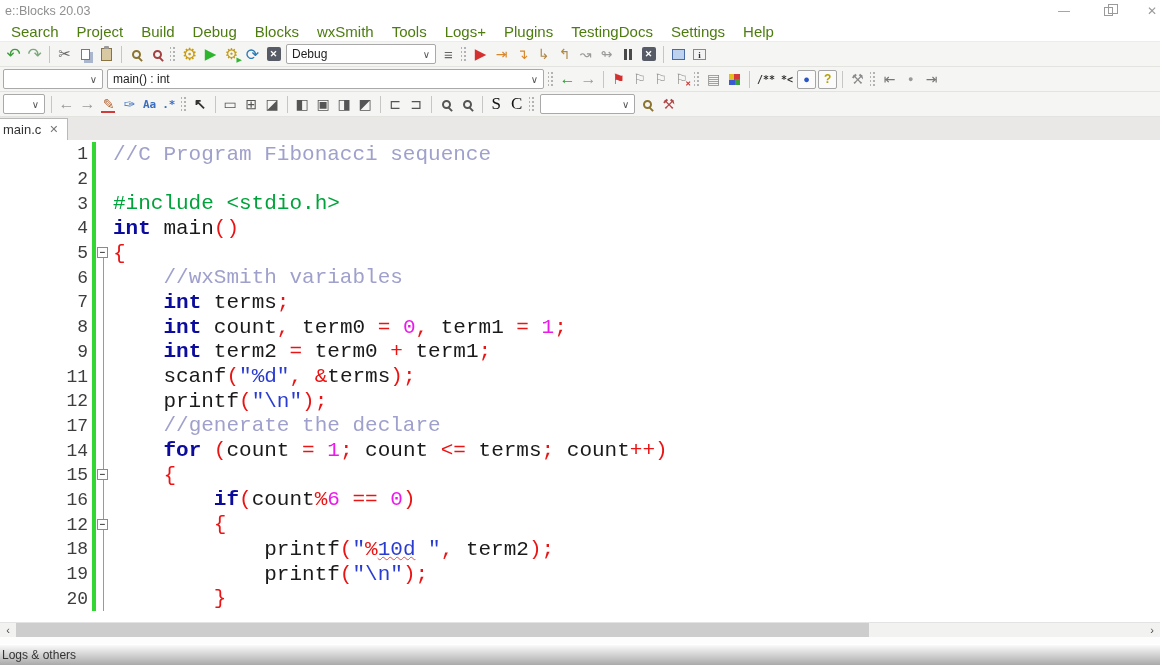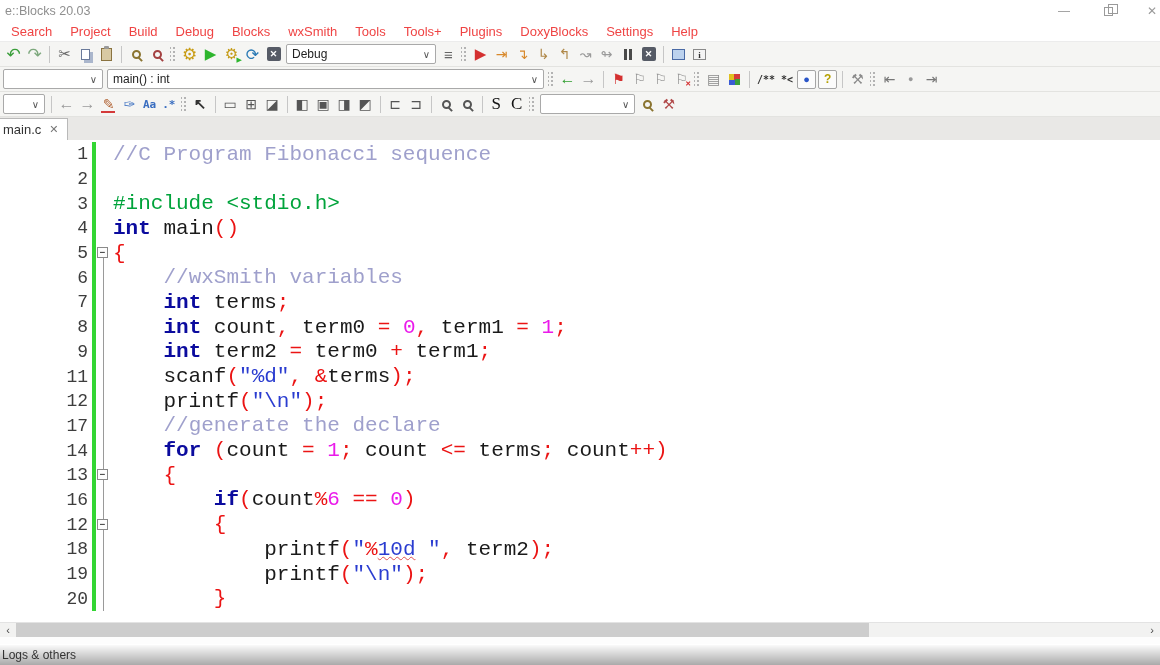--- a/index.html
+++ b/index.html
@@ -9,21 +9,21 @@
   
   .titlebar{height:22px;background:#ffffff;display:flex;align-items:center;position:relative}
   .title{margin-left:5px;font-size:12.5px;color:#8f8f8f}
   .wcontrols{position:absolute;right:-14px;top:0;height:22px;display:flex}
   .wc{width:44px;height:22px;display:flex;align-items:center;justify-content:center;color:#9a9a9a;font-size:12px}
   .rest{width:9px;height:9px;border:1px solid #9a9a9a;position:relative;background:#fff}
   .rest::before{content:"";position:absolute;top:-4px;left:3px;width:8px;height:8px;border:1px solid #9a9a9a}
 
   
   .menubar{height:20px;background:#fff;display:flex;align-items:center;padding-left:2px;border-bottom:1px solid #ececec}
-  .menu-item{font-size:13px;color:#ef4444;padding:0 9px;height:20px;display:flex;align-items:center}
+  .menu-item{font-size:15px;color:#4d7c0f;padding:0 9px;height:20px;display:flex;align-items:center}
 
   
   .tb{display:flex;align-items:center;height:25px;background:#f5f5f3;border-bottom:1px solid #e3e3e0;padding-left:3px;overflow:hidden}
   .tbi{width:21px;height:21px;display:flex;align-items:center;justify-content:center;font-size:15px;flex:none;position:relative;border-radius:2px}
   .tbsep{width:1px;height:17px;background:#c6c6c6;margin:0 4px;flex:none}
   .tbh{width:7px;height:18px;margin:0 2px;flex:none;background-image:radial-gradient(#b3b3b3 1px,transparent 1.2px);background-size:4px 4px;background-position:2px 1px}
   .tbc{height:20px;background:#fff;border:1px solid #a9a9a9;border-radius:2px;display:flex;align-items:center;margin:0 2px;flex:none;font-size:12px;color:#222;padding-left:5px;justify-content:space-between;overflow:hidden}
   .tbc .ar{color:#555;font-size:10px;padding:0 5px;flex:none}
   .tbc:first-child{margin-left:0}
   .tbt{font:bold 10px "DejaVu Sans Mono",monospace;color:#333;padding:0 3px;flex:none;height:21px;display:flex;align-items:center}
@@ -98,23 +98,23 @@
 </div>
 
 <div class="menubar">
     <div class="menu-item">Search</div>
     <div class="menu-item">Project</div>
     <div class="menu-item">Build</div>
     <div class="menu-item">Debug</div>
     <div class="menu-item">Blocks</div>
     <div class="menu-item">wxSmith</div>
     <div class="menu-item">Tools</div>
-    <div class="menu-item">Tools+</div>
+    <div class="menu-item">Logs+</div>
     <div class="menu-item">Plugins</div>
-    <div class="menu-item">DoxyBlocks</div>
+    <div class="menu-item">TestingDocs</div>
     <div class="menu-item">Settings</div>
     <div class="menu-item">Help</div>
   </div>
 
 <div class="tb">
     <span class="tbi" style="color: rgb(58, 158, 58); font-size: 17px;">↶</span>
     <span class="tbi" style="color: rgb(125, 168, 125); font-size: 17px;">↷</span>
     <span class="tbsep"></span>
     <span class="tbi" style="color: rgb(106, 106, 106); font-size: 15px;">✂</span>
     <span class="tbi">
@@ -263,21 +263,21 @@
     <div class="eline"><span class="lnum">4</span><span class="chg"></span><span class="fold"></span><span class="ecode"><span class="tk-kw">int</span><span class="tk-pl"> main</span><span class="tk-op">()</span></span></div>
     <div class="eline"><span class="lnum">5</span><span class="chg"></span><span class="fold"><span class="vl half"></span><span class="fbox">−</span></span><span class="ecode"><span class="tk-op">{</span></span></div>
     <div class="eline"><span class="lnum">6</span><span class="chg"></span><span class="fold"><span class="vl"></span></span><span class="ecode"><span class="tk-pl">    </span><span class="tk-cm">//wxSmith variables</span></span></div>
     <div class="eline"><span class="lnum">7</span><span class="chg"></span><span class="fold"><span class="vl"></span></span><span class="ecode"><span class="tk-pl">    </span><span class="tk-kw">int</span><span class="tk-pl"> terms</span><span class="tk-op">;</span></span></div>
     <div class="eline"><span class="lnum">8</span><span class="chg"></span><span class="fold"><span class="vl"></span></span><span class="ecode"><span class="tk-pl">    </span><span class="tk-kw">int</span><span class="tk-pl"> count</span><span class="tk-op">,</span><span class="tk-pl"> term0 </span><span class="tk-op">=</span><span class="tk-pl"> </span><span class="tk-nu">0</span><span class="tk-op">,</span><span class="tk-pl"> term1 </span><span class="tk-op">=</span><span class="tk-pl"> </span><span class="tk-nu">1</span><span class="tk-op">;</span></span></div>
     <div class="eline"><span class="lnum">9</span><span class="chg"></span><span class="fold"><span class="vl"></span></span><span class="ecode"><span class="tk-pl">    </span><span class="tk-kw">int</span><span class="tk-pl"> term2 </span><span class="tk-op">=</span><span class="tk-pl"> term0 </span><span class="tk-op">+</span><span class="tk-pl"> term1</span><span class="tk-op">;</span></span></div>
     <div class="eline"><span class="lnum">11</span><span class="chg"></span><span class="fold"><span class="vl"></span></span><span class="ecode"><span class="tk-pl">    scanf</span><span class="tk-op">(</span><span class="tk-st">"%d"</span><span class="tk-op">,</span><span class="tk-pl"> </span><span class="tk-op">&amp;</span><span class="tk-pl">terms</span><span class="tk-op">);</span></span></div>
     <div class="eline"><span class="lnum">12</span><span class="chg"></span><span class="fold"><span class="vl"></span></span><span class="ecode"><span class="tk-pl">    printf</span><span class="tk-op">(</span><span class="tk-st">"\n"</span><span class="tk-op">);</span></span></div>
     <div class="eline"><span class="lnum">17</span><span class="chg"></span><span class="fold"><span class="vl"></span></span><span class="ecode"><span class="tk-pl">    </span><span class="tk-cm">//generate the declare</span></span></div>
     <div class="eline"><span class="lnum">14</span><span class="chg"></span><span class="fold"><span class="vl"></span></span><span class="ecode"><span class="tk-pl">    </span><span class="tk-kw">for</span><span class="tk-pl"> </span><span class="tk-op">(</span><span class="tk-pl">count </span><span class="tk-op">=</span><span class="tk-pl"> </span><span class="tk-nu">1</span><span class="tk-op">;</span><span class="tk-pl"> count </span><span class="tk-op">&lt;=</span><span class="tk-pl"> terms</span><span class="tk-op">;</span><span class="tk-pl"> count</span><span class="tk-op">++)</span></span></div>
-    <div class="eline"><span class="lnum">13</span><span class="chg"></span><span class="fold"><span class="vl"></span><span class="fbox">−</span></span><span class="ecode"><span class="tk-pl">    </span><span class="tk-op">{</span></span></div>
+    <div class="eline"><span class="lnum">15</span><span class="chg"></span><span class="fold"><span class="vl"></span><span class="fbox">−</span></span><span class="ecode"><span class="tk-pl">    </span><span class="tk-op">{</span></span></div>
     <div class="eline"><span class="lnum">16</span><span class="chg"></span><span class="fold"><span class="vl"></span></span><span class="ecode"><span class="tk-pl">        </span><span class="tk-kw">if</span><span class="tk-op">(</span><span class="tk-pl">count</span><span class="tk-op">%</span><span class="tk-nu">6</span><span class="tk-pl"> </span><span class="tk-op">==</span><span class="tk-pl"> </span><span class="tk-nu">0</span><span class="tk-op">)</span></span></div>
     <div class="eline"><span class="lnum">12</span><span class="chg"></span><span class="fold"><span class="vl"></span><span class="fbox">−</span></span><span class="ecode"><span class="tk-pl">        </span><span class="tk-op">{</span></span></div>
     <div class="eline"><span class="lnum">18</span><span class="chg"></span><span class="fold"><span class="vl"></span></span><span class="ecode"><span class="tk-pl">            printf</span><span class="tk-op">(</span><span class="tk-st">"</span><span class="tk-op">%</span><span class="tk-stw">10d</span><span class="tk-st"> "</span><span class="tk-op">,</span><span class="tk-pl"> term2</span><span class="tk-op">);</span></span></div>
     <div class="eline"><span class="lnum">19</span><span class="chg"></span><span class="fold"><span class="vl"></span></span><span class="ecode"><span class="tk-pl">            printf</span><span class="tk-op">(</span><span class="tk-st">"\n"</span><span class="tk-op">);</span></span></div>
     <div class="eline"><span class="lnum">20</span><span class="chg"></span><span class="fold"><span class="vl"></span></span><span class="ecode"><span class="tk-pl">        </span><span class="tk-op">}</span></span></div>
   </div>
 
 <div class="hscroll">
   <span class="sbbtn">‹</span>
   <span class="sbtrack">

